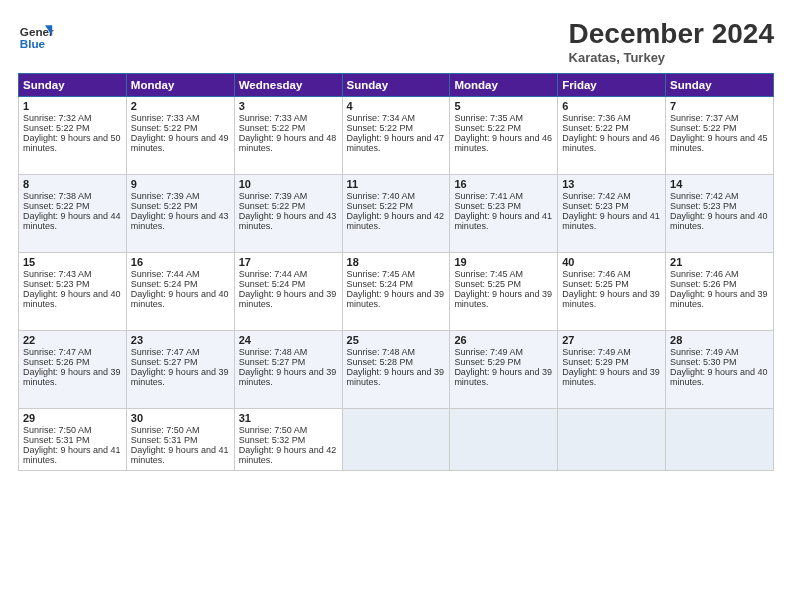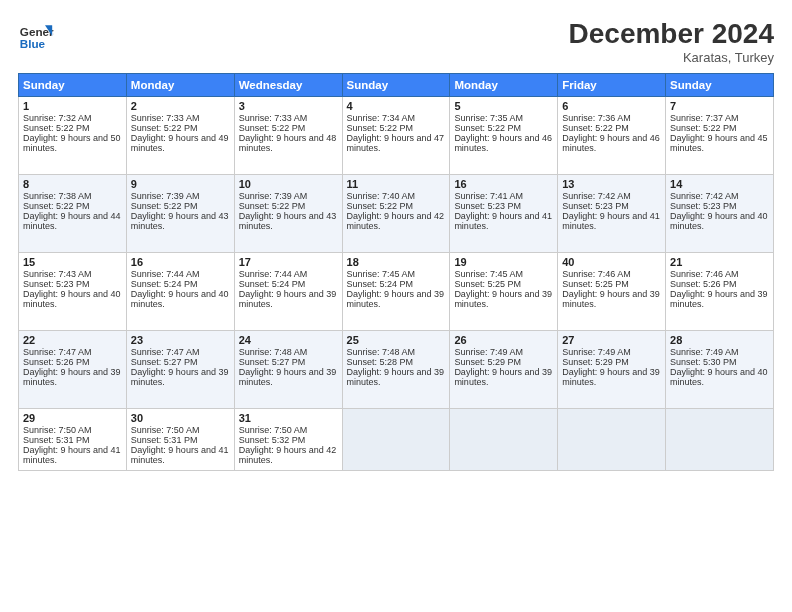--- a/index.html
+++ b/index.html
@@ -25,38 +25,39 @@
     .logo {
       display: flex;
       align-items: center;
       gap: 4px;
     }
     .logo-icon {
       width: 36px;
       height: 36px;
     }
     .title-block {
-      text-align: right;
+      text-align: left;
     }
     .month-title {
       font-size: 28px;
       font-weight: bold;
       color: #333;
     }
     .location {
       font-size: 13px;
       color: #555;
+      font-weight: bold;
     }
     .calendar-table {
       width: 100%;
       border-collapse: collapse;
       table-layout: fixed;
     }
     .calendar-table th {
-      background: #3b82f6;
+      background: #4c1d95;
       color: #fff;
       font-size: 11.5px;
       font-weight: bold;
       padding: 5px 4px;
       text-align: left;
       border: 1px solid #2d6aaa;
     }
     .calendar-table td {
       border: 1px solid #ccc;
       vertical-align: top;

